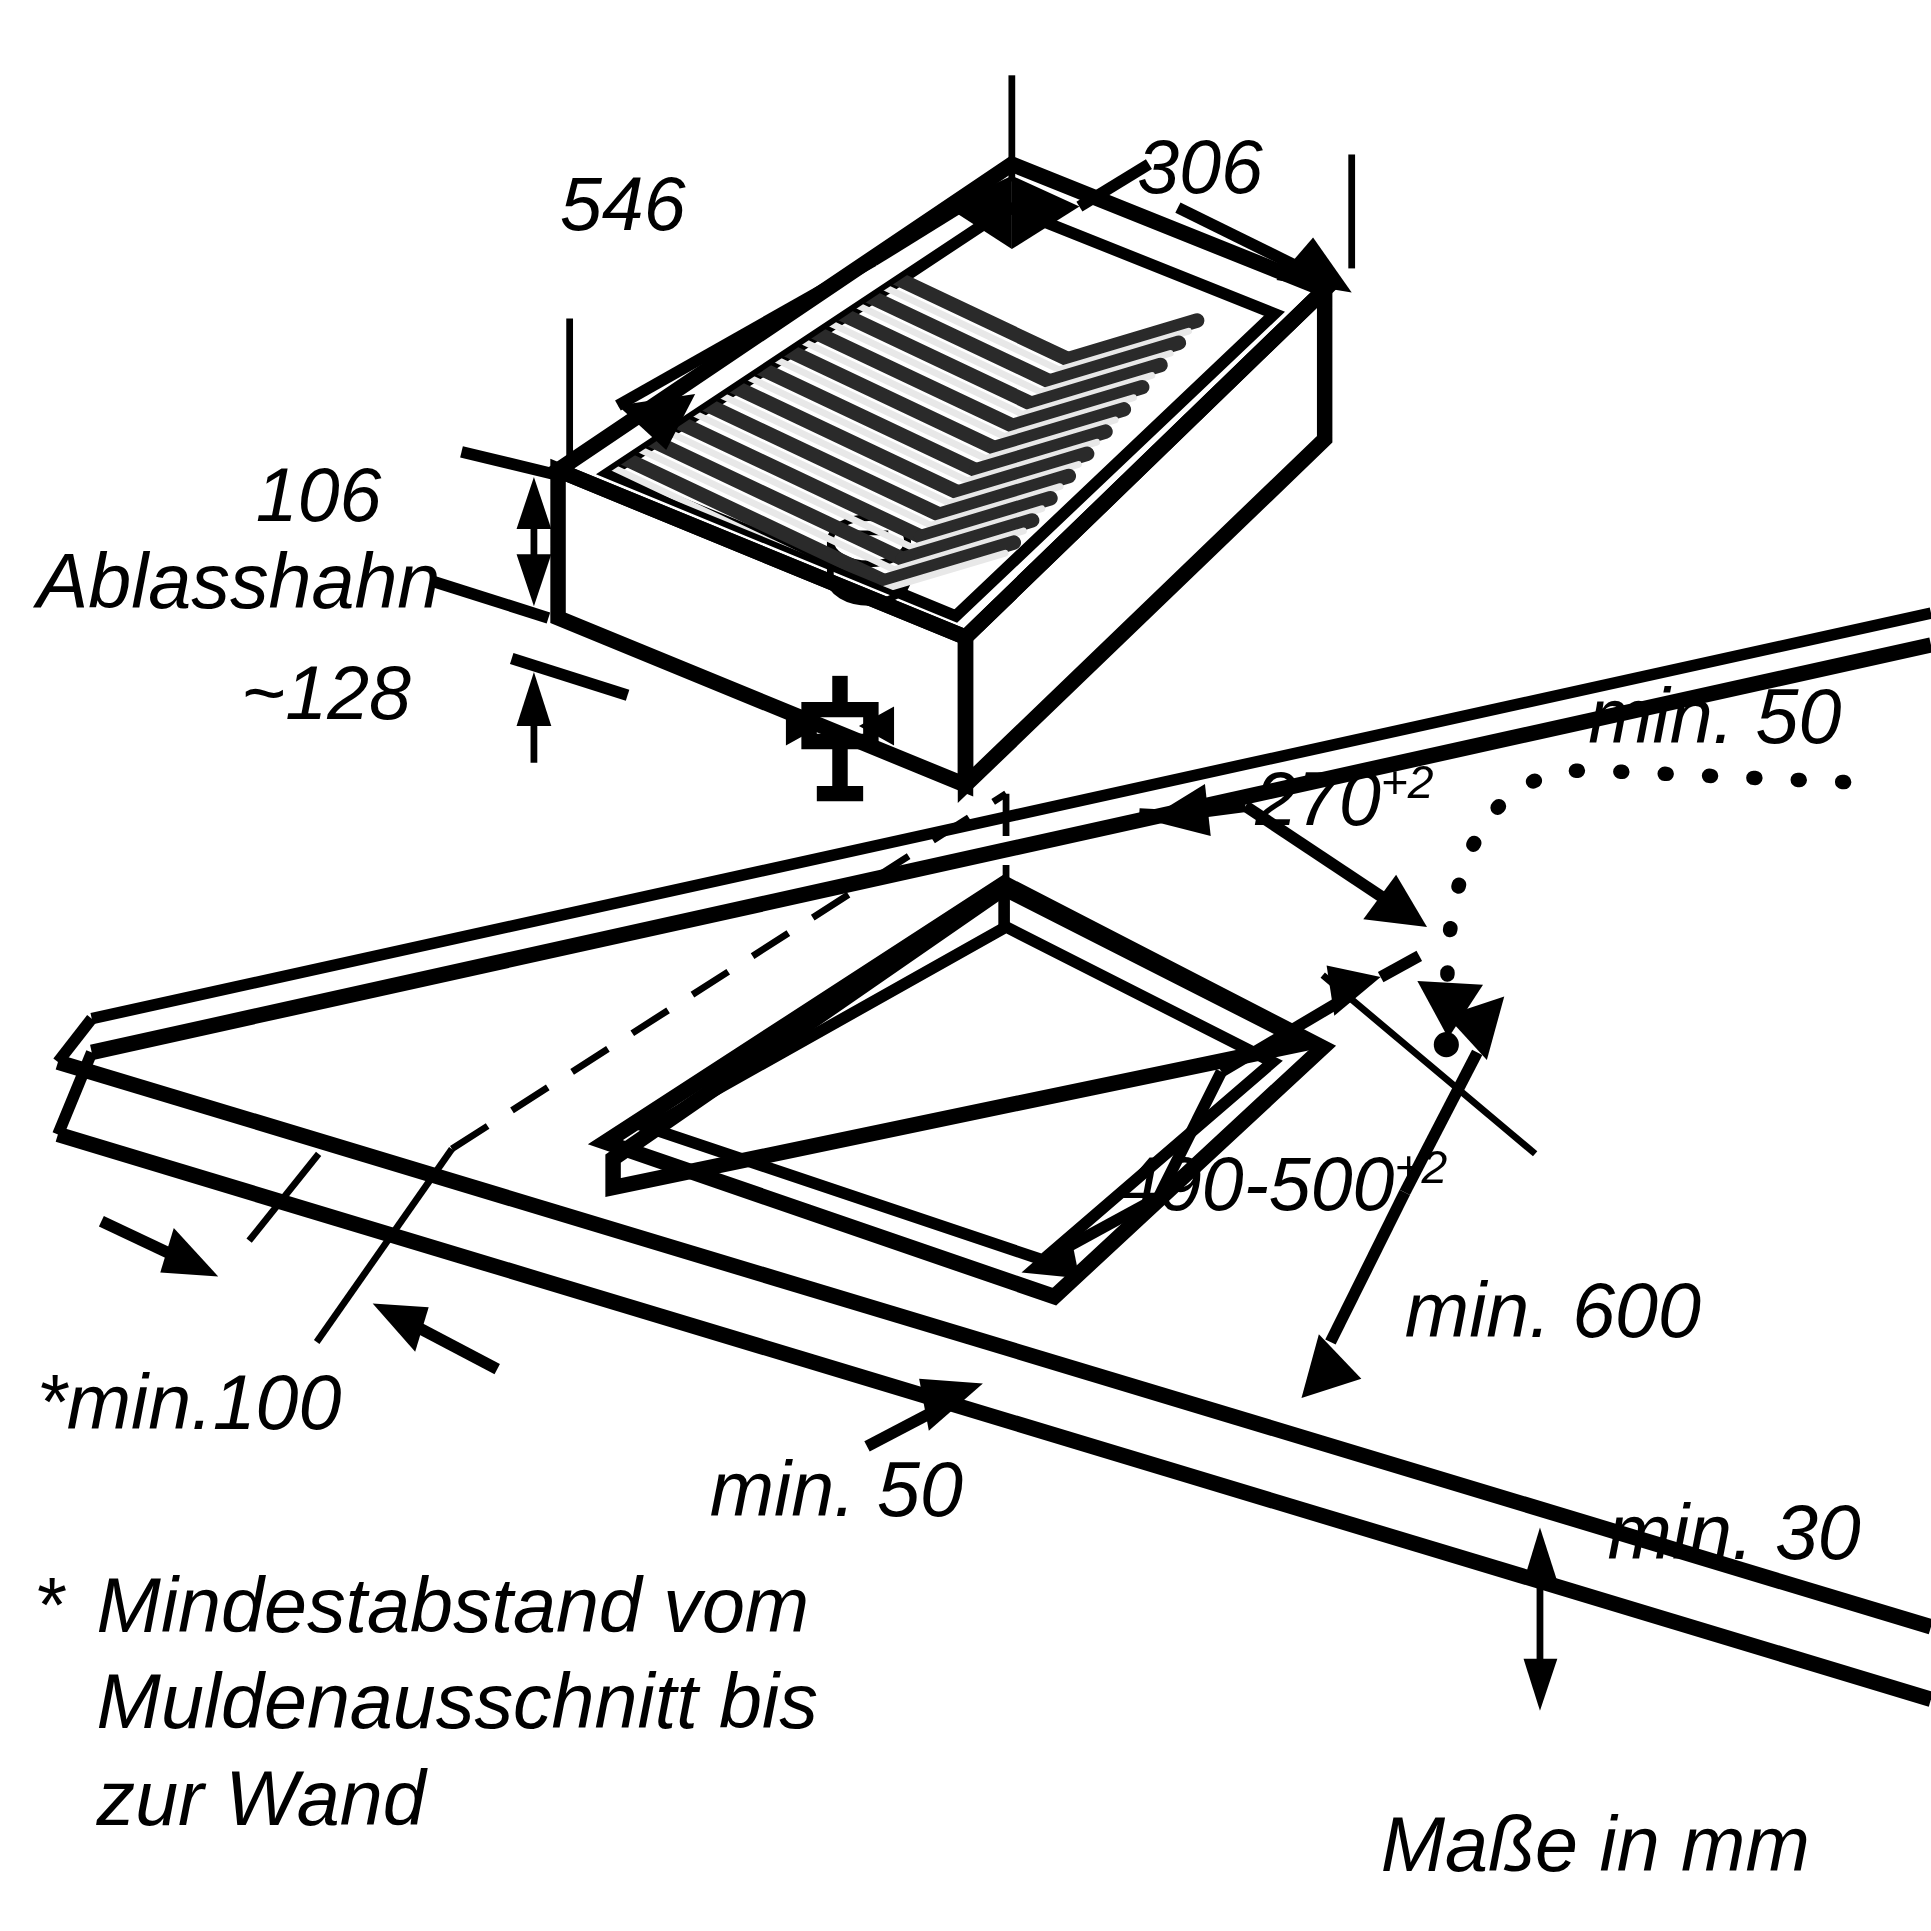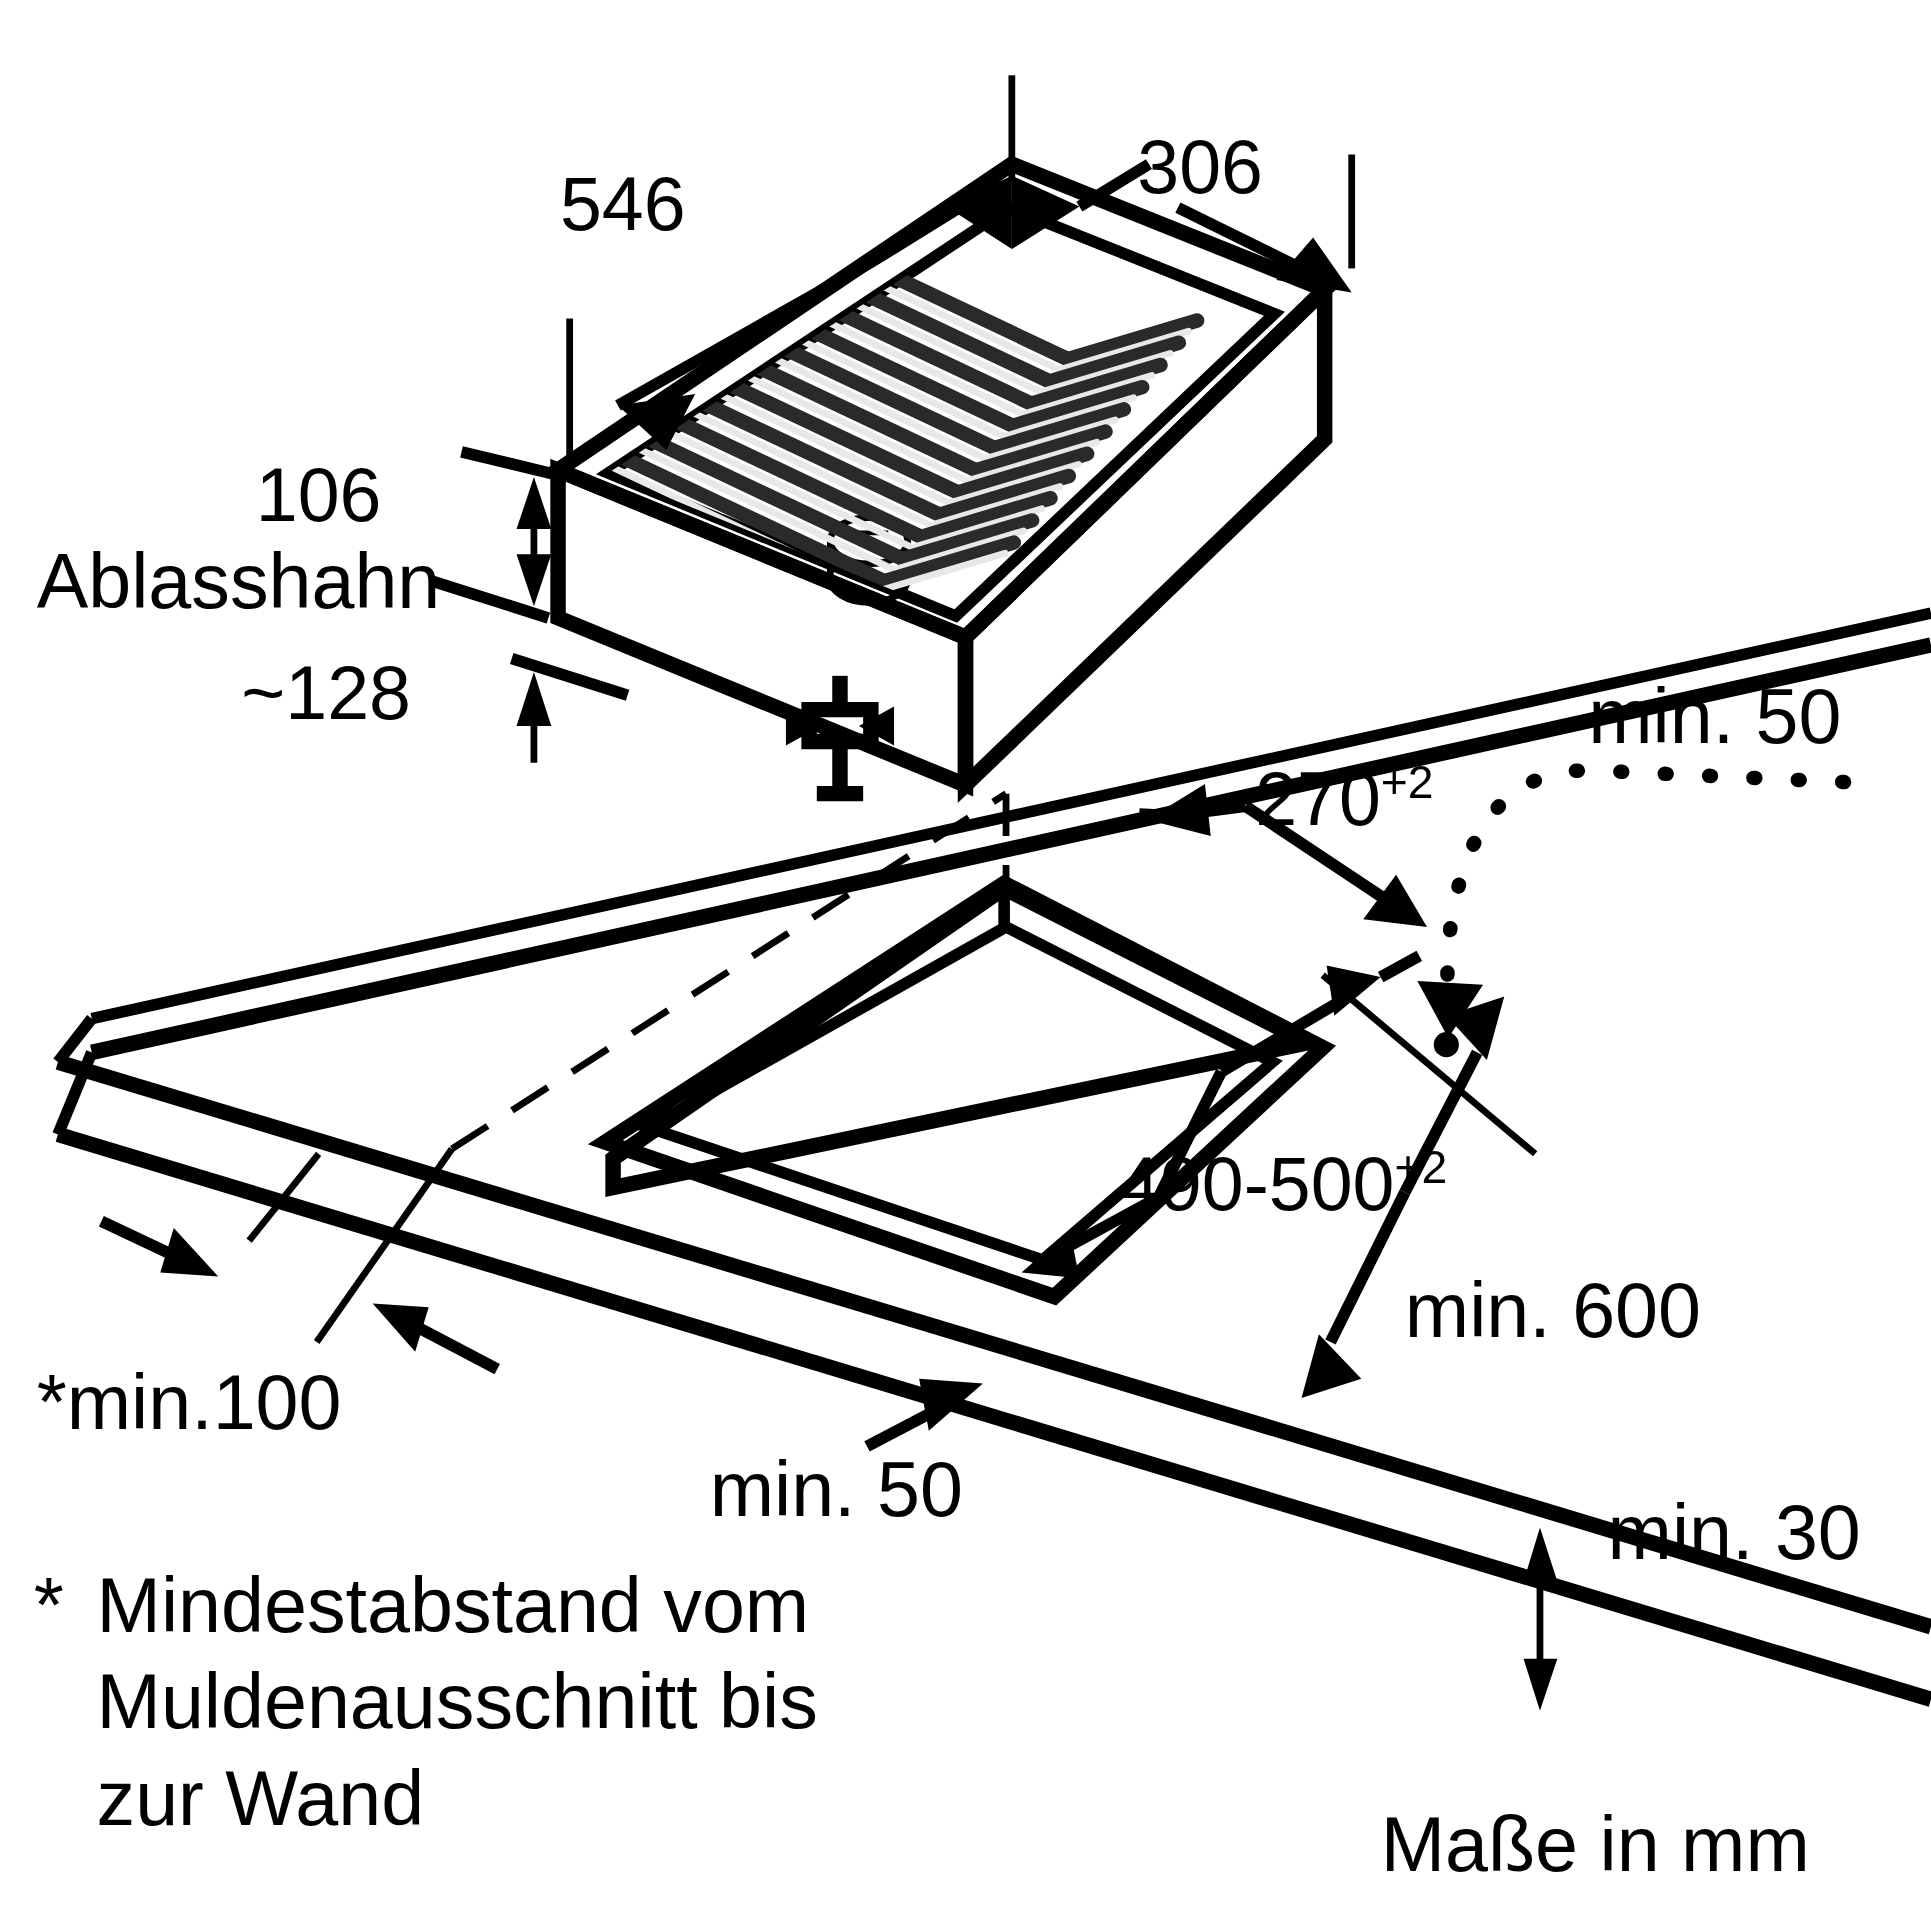--- a/index.html
+++ b/index.html
@@ -11,20 +11,21 @@
     width: 1931px;
     height: 1931px;
     font-family: "Liberation Sans", sans-serif;
     overflow: hidden;
   }
   #diagram-root {
     position: relative;
     width: 1931px;
     height: 1931px;
     background: #ffffff;
+    font-style: italic;
   }
   svg#tech-drawing {
     display: block;
     width: 1931px;
     height: 1931px;
   }
   .dim-text {
     font-family: "Liberation Sans", sans-serif;
     fill: #000000;
     font-size: 78px;

